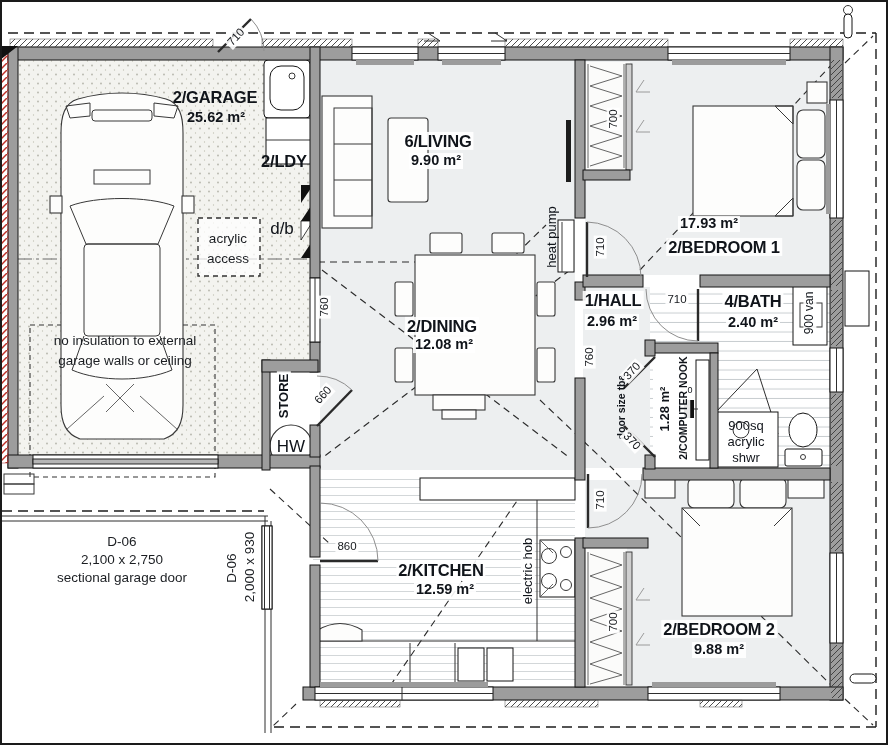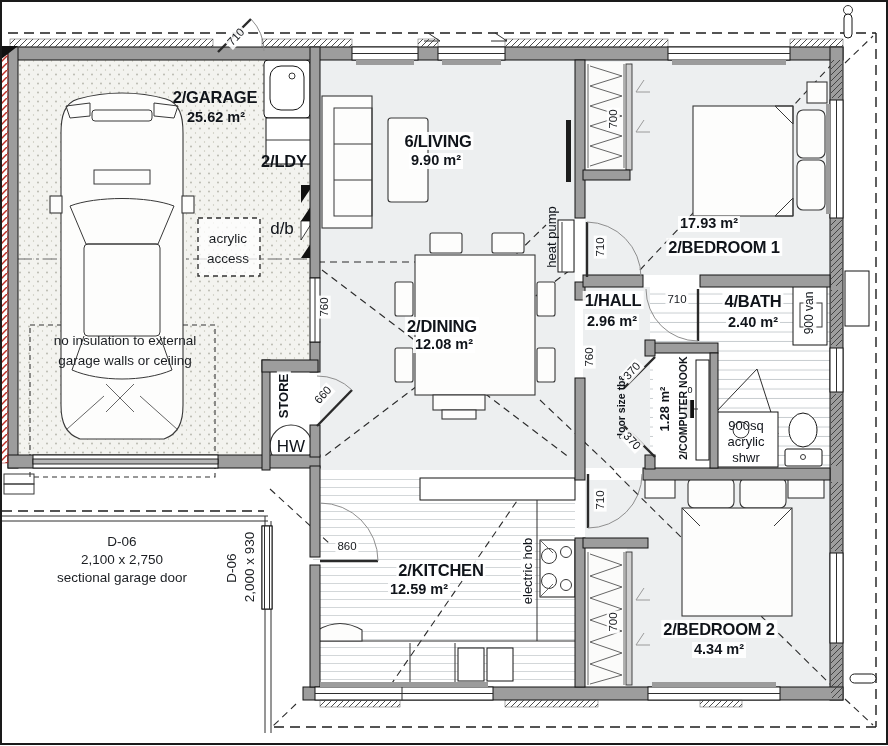--- a/index.html
+++ b/index.html
@@ -380,23 +380,23 @@
   <div class="lbl a bg" style="left:436px;top:161px">9.90 m²</div>
   <div class="lbl a bg" style="left:709px;top:224px">17.93 m²</div>
   <div class="lbl b bg" style="left:724px;top:247px">2/BEDROOM 1</div>
   <div class="lbl b bg" style="left:613px;top:300px">1/HALL</div>
   <div class="lbl a bg" style="left:612px;top:322px">2.96 m²</div>
   <div class="lbl b bg" style="left:753px;top:301px">4/BATH</div>
   <div class="lbl a bg" style="left:753px;top:323px">2.40 m²</div>
   <div class="lbl b bg" style="left:442px;top:326px">2/DINING</div>
   <div class="lbl a bg" style="left:444px;top:345px">12.08 m²</div>
   <div class="lbl b bg" style="left:441px;top:570px">2/KITCHEN</div>
-  <div class="lbl a bg" style="left:419px;top:590px">12.59 m²</div>
+  <div class="lbl a bg" style="left:445px;top:590px">12.59 m²</div>
   <div class="lbl b bg" style="left:719px;top:629px">2/BEDROOM 2</div>
-  <div class="lbl a bg" style="left:719px;top:650px">4.34 m²</div>
+  <div class="lbl a bg" style="left:719px;top:650px">9.88 m²</div>
   <div class="lbl s10 v bg" style="left:684px;top:408px">2/COMPUTER NOOK</div>
   <div class="lbl s13b v bg" style="left:665px;top:409px">1.28 m²</div>
   <div class="lbl s13b v bg" style="left:284px;top:396px">STORE</div>
   <div class="lbl s14" style="left:291px;top:447px">HW</div>
   <div class="lbl s13 v" style="left:551px;top:237px">heat pump</div>
   <div class="lbl s13 v bg" style="left:528px;top:571px">electric hob</div>
   <div class="lbl n" style="left:228px;top:238px">acrylic</div>
   <div class="lbl n" style="left:228px;top:258px">access</div>
   <div class="lbl n" style="left:125px;top:340px">no insulation to external</div>
   <div class="lbl n" style="left:125px;top:360px">garage walls or ceiling</div>

